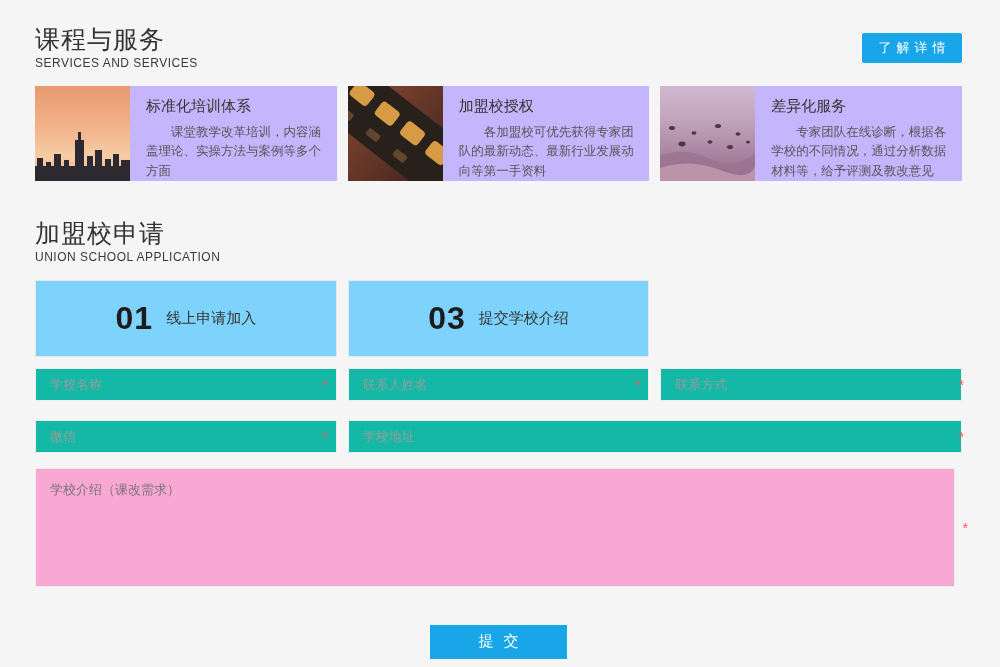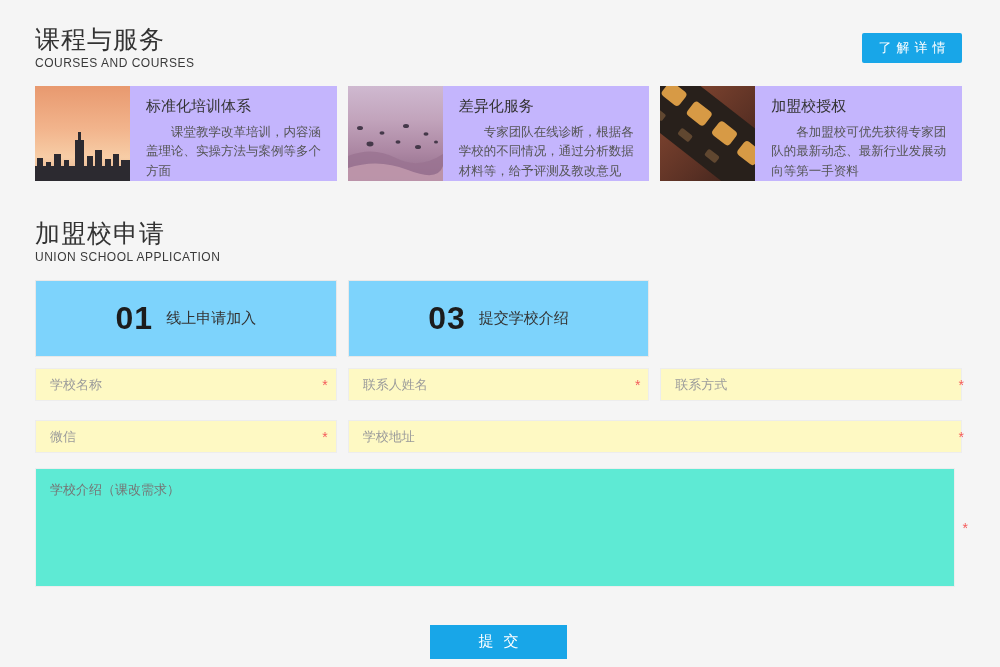--- a/index.html
+++ b/index.html
@@ -122,21 +122,21 @@
     gap:11px;
     margin-top:11px;
   }
   .form-row.second{margin-top:19px;}
   .field{position:relative;}
   .field.span2{grid-column:2 / span 2;}
   .field input{
     width:100%;
     height:33px;
     border:1px solid #ededed;
-    background:#fef9c3;
+    background:#14b8a6;
     padding:0 24px 0 14px;
     font-size:13px;
     color:#333;
     font-family:inherit;
     outline:none;
   }
   .field input::placeholder,
   .field textarea::placeholder{color:#9b9b9b;}
   .req{
     position:absolute;
@@ -149,21 +149,21 @@
   }
   .req.req-edge{right:-2px;}
   .textarea-wrap{
     position:relative;
     margin-top:15px;
   }
   .textarea-wrap textarea{
     width:920px;
     height:119px;
     border:1px solid #ededed;
-    background:#5eead4;
+    background:#f9a8d4;
     padding:12px 14px;
     font-size:13px;
     color:#333;
     font-family:inherit;
     resize:none;
     outline:none;
     display:block;
   }
   .textarea-wrap .req{
     right:-6px;
@@ -188,21 +188,21 @@
     font-family:inherit;
   }
 </style>
 </head>
 <body>
 
 <div class="container">
 
   <div>
     <div class="sec-title">课程与服务</div>
-    <div class="sec-subtitle">COURSES AND COURSES</div>
+    <div class="sec-subtitle">SERVICES AND SERVICES</div>
   </div>
   <button class="more-btn">了解详情</button>
 
   <div class="cards">
 
     <div class="card">
       <svg class="card-img" viewBox="0 0 95 95" preserveAspectRatio="none">
         <defs>
           <linearGradient id="g-sky1" x1="0" y1="0" x2="0" y2="1">
             <stop offset="0" stop-color="#e8996f"></stop>
@@ -229,50 +229,20 @@
       </svg>
       <div class="card-body">
         <div class="card-title">标准化培训体系</div>
         <div class="card-desc">课堂教学改革培训，内容涵盖理论、实操方法与案例等多个方面</div>
       </div>
     </div>
 
     <div class="card">
       <svg class="card-img" viewBox="0 0 95 95" preserveAspectRatio="none">
         <defs>
-          <linearGradient id="g-sky2" x1="0" y1="0" x2="0" y2="1">
-            <stop offset="0" stop-color="#cfb9d0"></stop>
-            <stop offset="0.35" stop-color="#c2a4bc"></stop>
-            <stop offset="0.7" stop-color="#ab86a2"></stop>
-            <stop offset="1" stop-color="#8f6b88"></stop>
-          </linearGradient>
-        </defs>
-        <rect width="95" height="95" fill="url(#g-sky2)"></rect>
-        <path d="M0,70 Q25,60 48,72 T95,68 L95,95 L0,95 Z" fill="#9a7391" opacity="0.8"></path>
-        <path d="M0,82 Q30,72 60,84 T95,80 L95,95 L0,95 Z" fill="#caa3b4" opacity="0.7"></path>
-        <g fill="#45394a">
-          <ellipse cx="12" cy="42" rx="3" ry="2"></ellipse>
-          <ellipse cx="34" cy="47" rx="2.5" ry="1.8"></ellipse>
-          <ellipse cx="58" cy="40" rx="3" ry="2"></ellipse>
-          <ellipse cx="78" cy="48" rx="2.5" ry="1.8"></ellipse>
-          <ellipse cx="22" cy="58" rx="3.5" ry="2.4"></ellipse>
-          <ellipse cx="50" cy="56" rx="2.5" ry="1.8"></ellipse>
-          <ellipse cx="70" cy="61" rx="3" ry="2"></ellipse>
-          <ellipse cx="88" cy="56" rx="2" ry="1.5"></ellipse>
-        </g>
-      </svg>
-      <div class="card-body">
-        <div class="card-title">差异化服务</div>
-        <div class="card-desc">专家团队在线诊断，根据各学校的不同情况，通过分析数据材料等，给予评测及教改意见</div>
-      </div>
-    </div>
-
-    <div class="card">
-      <svg class="card-img" viewBox="0 0 95 95" preserveAspectRatio="none">
-        <defs>
           <linearGradient id="g-film" x1="0" y1="0" x2="1" y2="1">
             <stop offset="0" stop-color="#8a4a33"></stop>
             <stop offset="0.6" stop-color="#5d3225"></stop>
             <stop offset="1" stop-color="#3a211b"></stop>
           </linearGradient>
         </defs>
         <rect width="95" height="95" fill="url(#g-film)"></rect>
         <g transform="rotate(38 47 47)">
           <rect x="-40" y="14" width="180" height="62" fill="#28201b"></rect>
           <g fill="#d79a45">
@@ -286,20 +256,50 @@
             <rect x="24" y="58" width="14" height="8" rx="2"></rect>
             <rect x="58" y="58" width="14" height="8" rx="2"></rect>
           </g>
         </g>
       </svg>
       <div class="card-body">
         <div class="card-title">加盟校授权</div>
         <div class="card-desc">各加盟校可优先获得专家团队的最新动态、最新行业发展动向等第一手资料</div>
       </div>
     </div>
+
+    <div class="card">
+      <svg class="card-img" viewBox="0 0 95 95" preserveAspectRatio="none">
+        <defs>
+          <linearGradient id="g-sky2" x1="0" y1="0" x2="0" y2="1">
+            <stop offset="0" stop-color="#cfb9d0"></stop>
+            <stop offset="0.35" stop-color="#c2a4bc"></stop>
+            <stop offset="0.7" stop-color="#ab86a2"></stop>
+            <stop offset="1" stop-color="#8f6b88"></stop>
+          </linearGradient>
+        </defs>
+        <rect width="95" height="95" fill="url(#g-sky2)"></rect>
+        <path d="M0,70 Q25,60 48,72 T95,68 L95,95 L0,95 Z" fill="#9a7391" opacity="0.8"></path>
+        <path d="M0,82 Q30,72 60,84 T95,80 L95,95 L0,95 Z" fill="#caa3b4" opacity="0.7"></path>
+        <g fill="#45394a">
+          <ellipse cx="12" cy="42" rx="3" ry="2"></ellipse>
+          <ellipse cx="34" cy="47" rx="2.5" ry="1.8"></ellipse>
+          <ellipse cx="58" cy="40" rx="3" ry="2"></ellipse>
+          <ellipse cx="78" cy="48" rx="2.5" ry="1.8"></ellipse>
+          <ellipse cx="22" cy="58" rx="3.5" ry="2.4"></ellipse>
+          <ellipse cx="50" cy="56" rx="2.5" ry="1.8"></ellipse>
+          <ellipse cx="70" cy="61" rx="3" ry="2"></ellipse>
+          <ellipse cx="88" cy="56" rx="2" ry="1.5"></ellipse>
+        </g>
+      </svg>
+      <div class="card-body">
+        <div class="card-title">差异化服务</div>
+        <div class="card-desc">专家团队在线诊断，根据各学校的不同情况，通过分析数据材料等，给予评测及教改意见</div>
+      </div>
+    </div>
   </div>
 
   <div class="apply-head">
     <div class="sec-title">加盟校申请</div>
     <div class="sec-subtitle">UNION SCHOOL APPLICATION</div>
   </div>
 
   <div class="steps">
     <div class="step">
       <span class="step-num">01</span>

